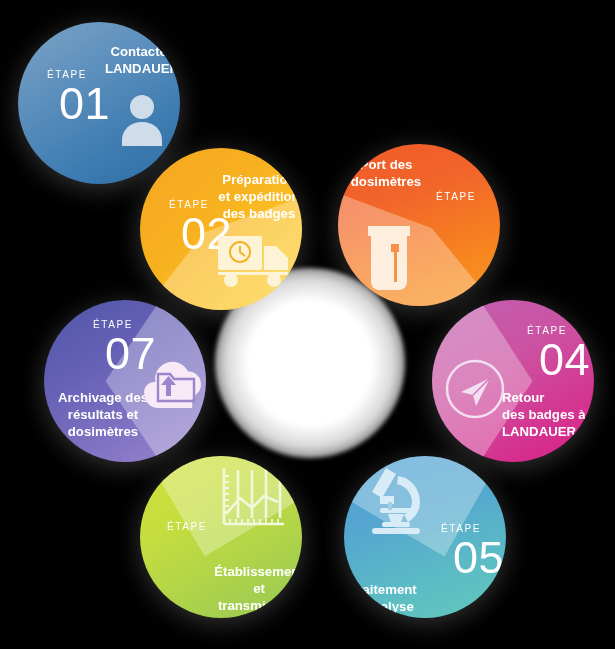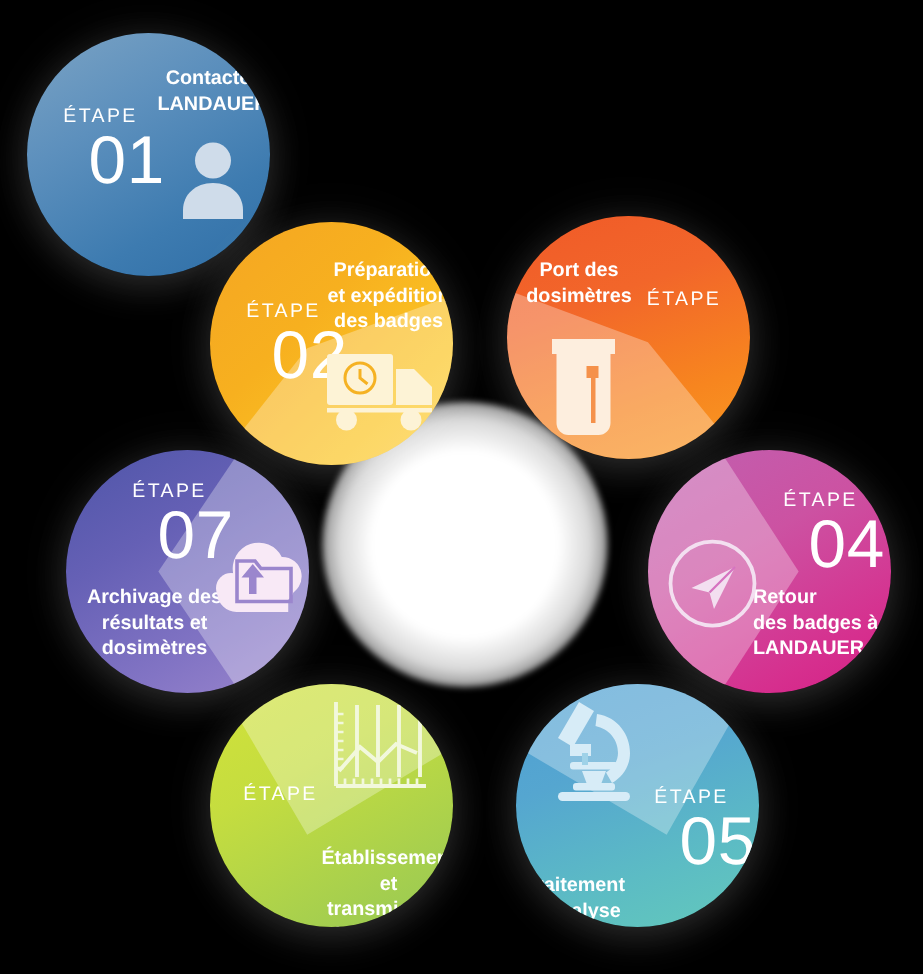--- a/index.html
+++ b/index.html
@@ -55,21 +55,21 @@
     height: 100%;
     z-index: 3;
   }
   .etape-block {
     position: absolute;
     color: #ffffff;
     text-align: center;
     line-height: 1;
   }
   .etape-word {
-    font-size: 13px;
+    font-size: 10px;
     letter-spacing: 1.6px;
     font-weight: 400;
     display: block;
     margin-bottom: 1px;
   }
   .etape-num {
     font-size: 45px;
     font-weight: 300;
     display: block;
     letter-spacing: 0.5px;
@@ -112,21 +112,21 @@
   
   #step-01 .etape-block { left: 6px;  top: 48px;  width: 86px; }
   #step-01 .caption     { left: 84px; top: 22px;  width: 80px; text-align: center; }
   #step-01 .icon-wrap   { left: 92px; top: 66px;  width: 64px; height: 64px; }
 
   #step-02 .etape-block { left: 6px;  top: 52px;  width: 86px; }
   #step-02 .caption     { left: 76px; top: 24px;  width: 86px; text-align: center; }
   #step-02 .icon-wrap   { left: 76px; top: 78px;  width: 76px; height: 66px; }
 
   #step-03 .etape-block { left: 76px; top: 48px;  width: 84px; }
-  #step-03 .caption     { left: 6px;  top: 28px;  width: 84px; text-align: center; }
+  #step-03 .caption     { left: 6px;  top: 13px;  width: 84px; text-align: center; }
   #step-03 .icon-wrap   { left: 20px; top: 78px;  width: 62px; height: 72px; }
 
   #step-04 .etape-block { left: 72px; top: 26px;  width: 86px; }
   #step-04 .caption     { left: 70px; top: 90px;  width: 92px; text-align: left; }
   #step-04 .icon-wrap   { left: 10px; top: 56px;  width: 66px; height: 66px; }
 
   #step-05 .etape-block { left: 74px; top: 68px;  width: 86px; }
   #step-05 .caption     { left: 6px;  top: 126px; width: 90px; }
   #step-05 .icon-wrap   { left: 14px; top: 6px;   width: 74px; height: 76px; }
 

